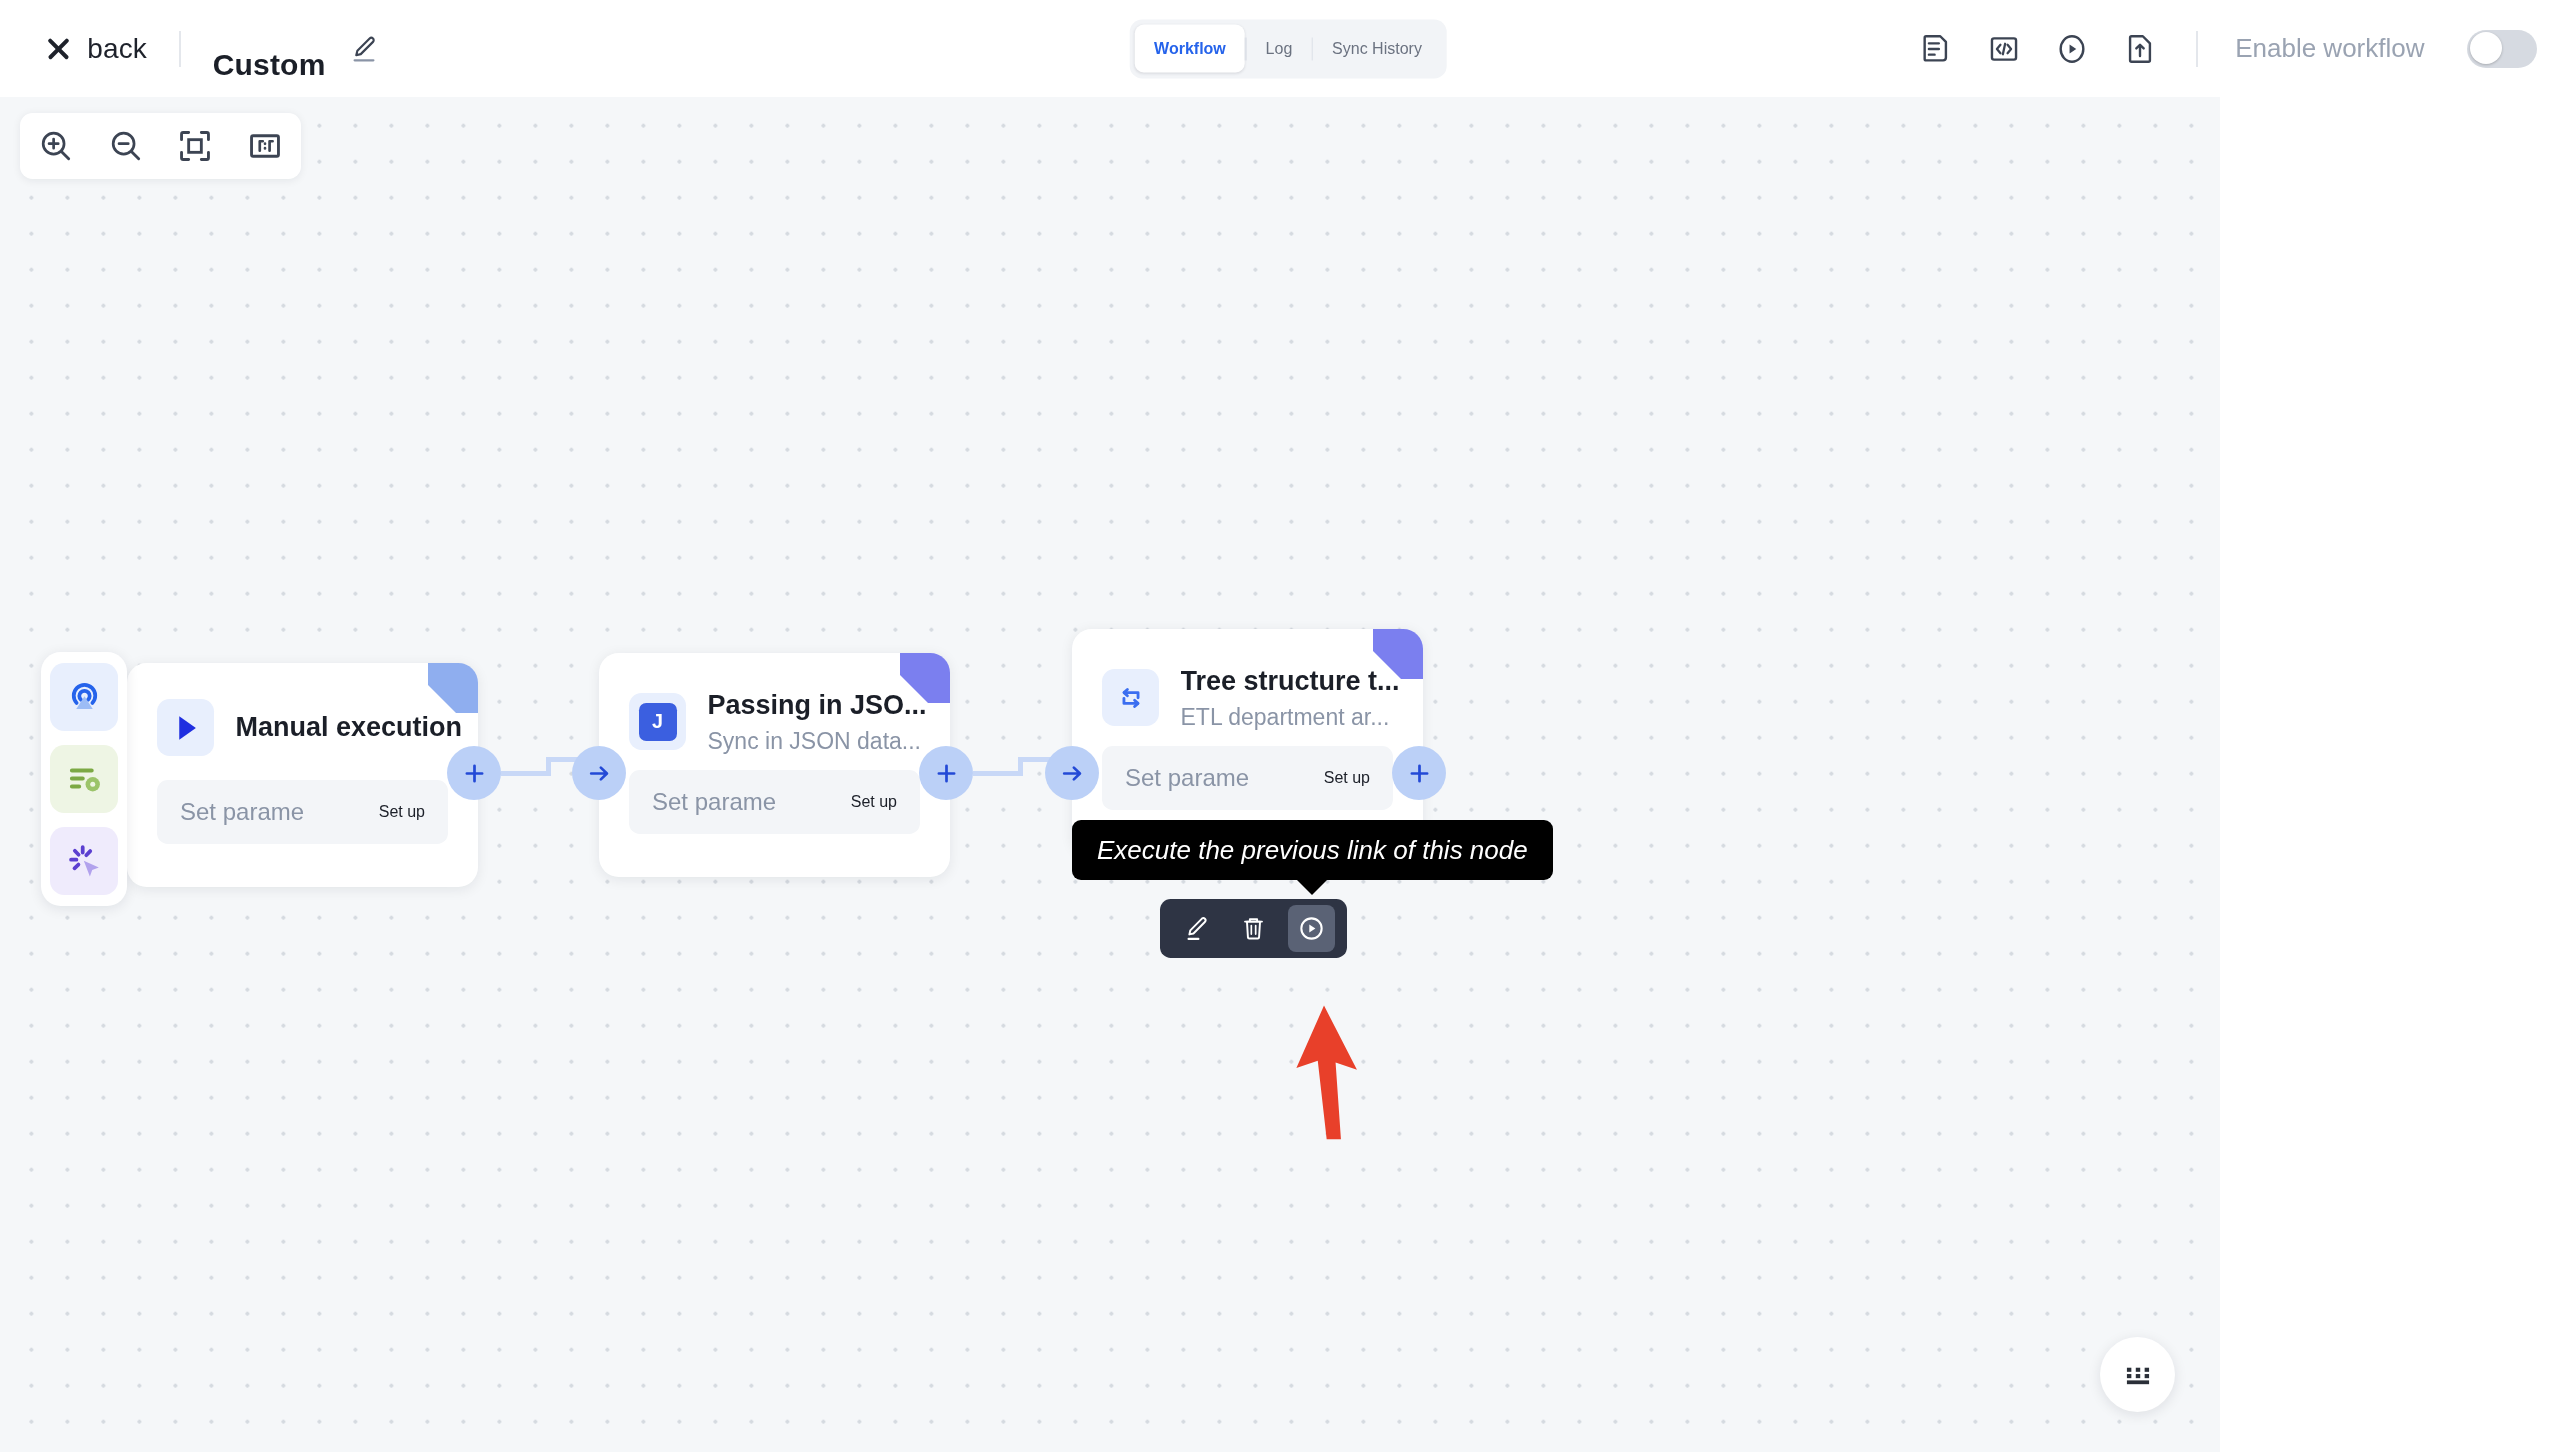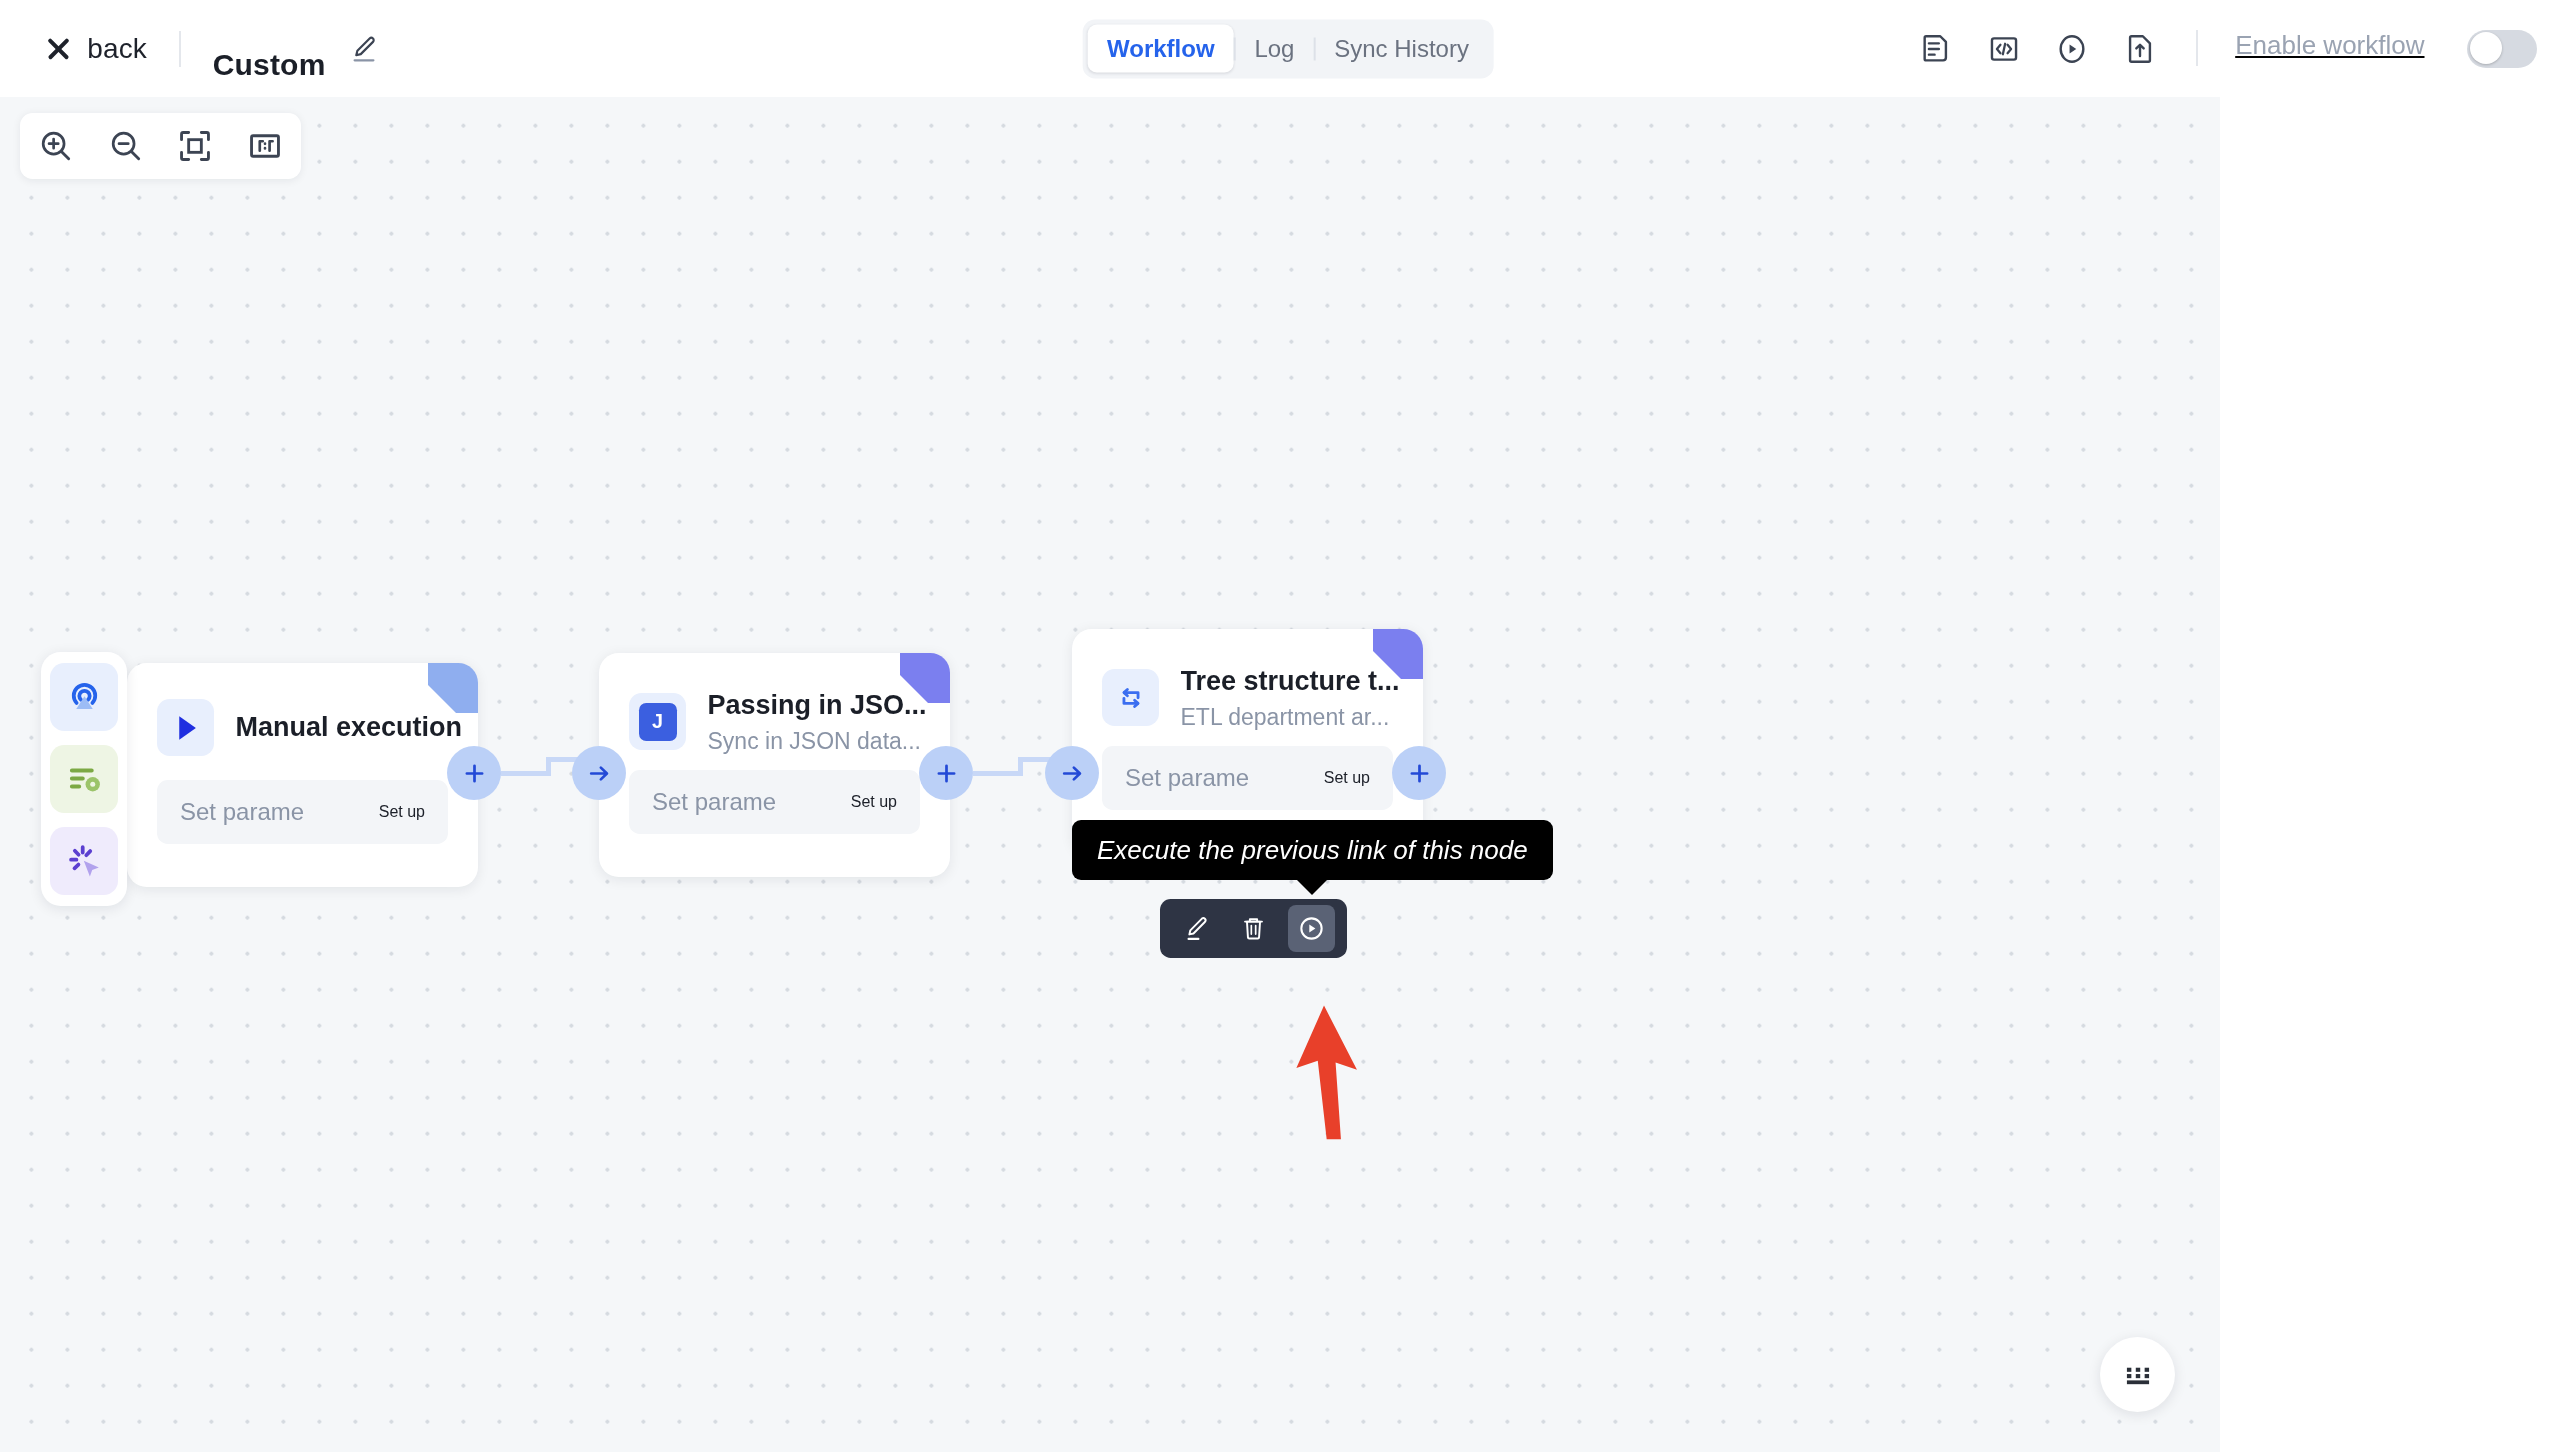--- a/index.html
+++ b/index.html
@@ -40,33 +40,33 @@
     font-size: 30px; font-weight: 700; color: #1B1F28; letter-spacing: 0.2px; margin-top: 32px;
   }
   .pencil-btn { margin-left: 23px; cursor: pointer; display:flex; align-items:center; }
 
   .tb-center {
     position: absolute; left: 50%; top: 50%; transform: translate(-50%, -50%);
     background: #F2F4F7; border-radius: 12.5px;
     height: 59px; display: flex; align-items: center; padding: 5.4px;
   }
   .tab {
-    font-size: 24px; color: #6B7280; padding: 0 19px;
+    font-size: 16px; color: #6B7280; padding: 0 19px;
     height: 48px; display: flex; align-items: center; border-radius: 9px;
     cursor: pointer; white-space: nowrap;
   }
   .tab.active {
     background: #ffffff; color: #2563EB; font-weight: 600;
     box-shadow: 0 0.9px 2.7px rgba(16,24,40,.10);
   }
   .tab-sep { width: 1.8px; height: 23px; background: #DDE1E8; }
 
   .tb-right {
     position: absolute; right: 39px; top: 50%; transform: translateY(-50%);
-    display: flex; align-items: flex-start; gap: 30px; text-decoration: underline;
+    display: flex; align-items: center; gap: 30px;
   }
   .ticon { width: 38px; height: 38px; display: flex; align-items: center; justify-content: center; cursor: pointer; }
   .vbar { width: 1.8px; height: 36px; background: #E4E7EC; margin: 0 7.2px; }
   .enable-label { font-size: 26px; color: #9AA3B2; margin-right: 12.5px; white-space: nowrap; }
   .toggle {
     width: 70px; height: 38px; border-radius: 19px; background: #D6DAE1;
     position: relative; cursor: pointer; flex: none;
   }
   .toggle .knob {
     position: absolute; left: 2.7px; top: 2.7px; width: 32px; height: 32px;

